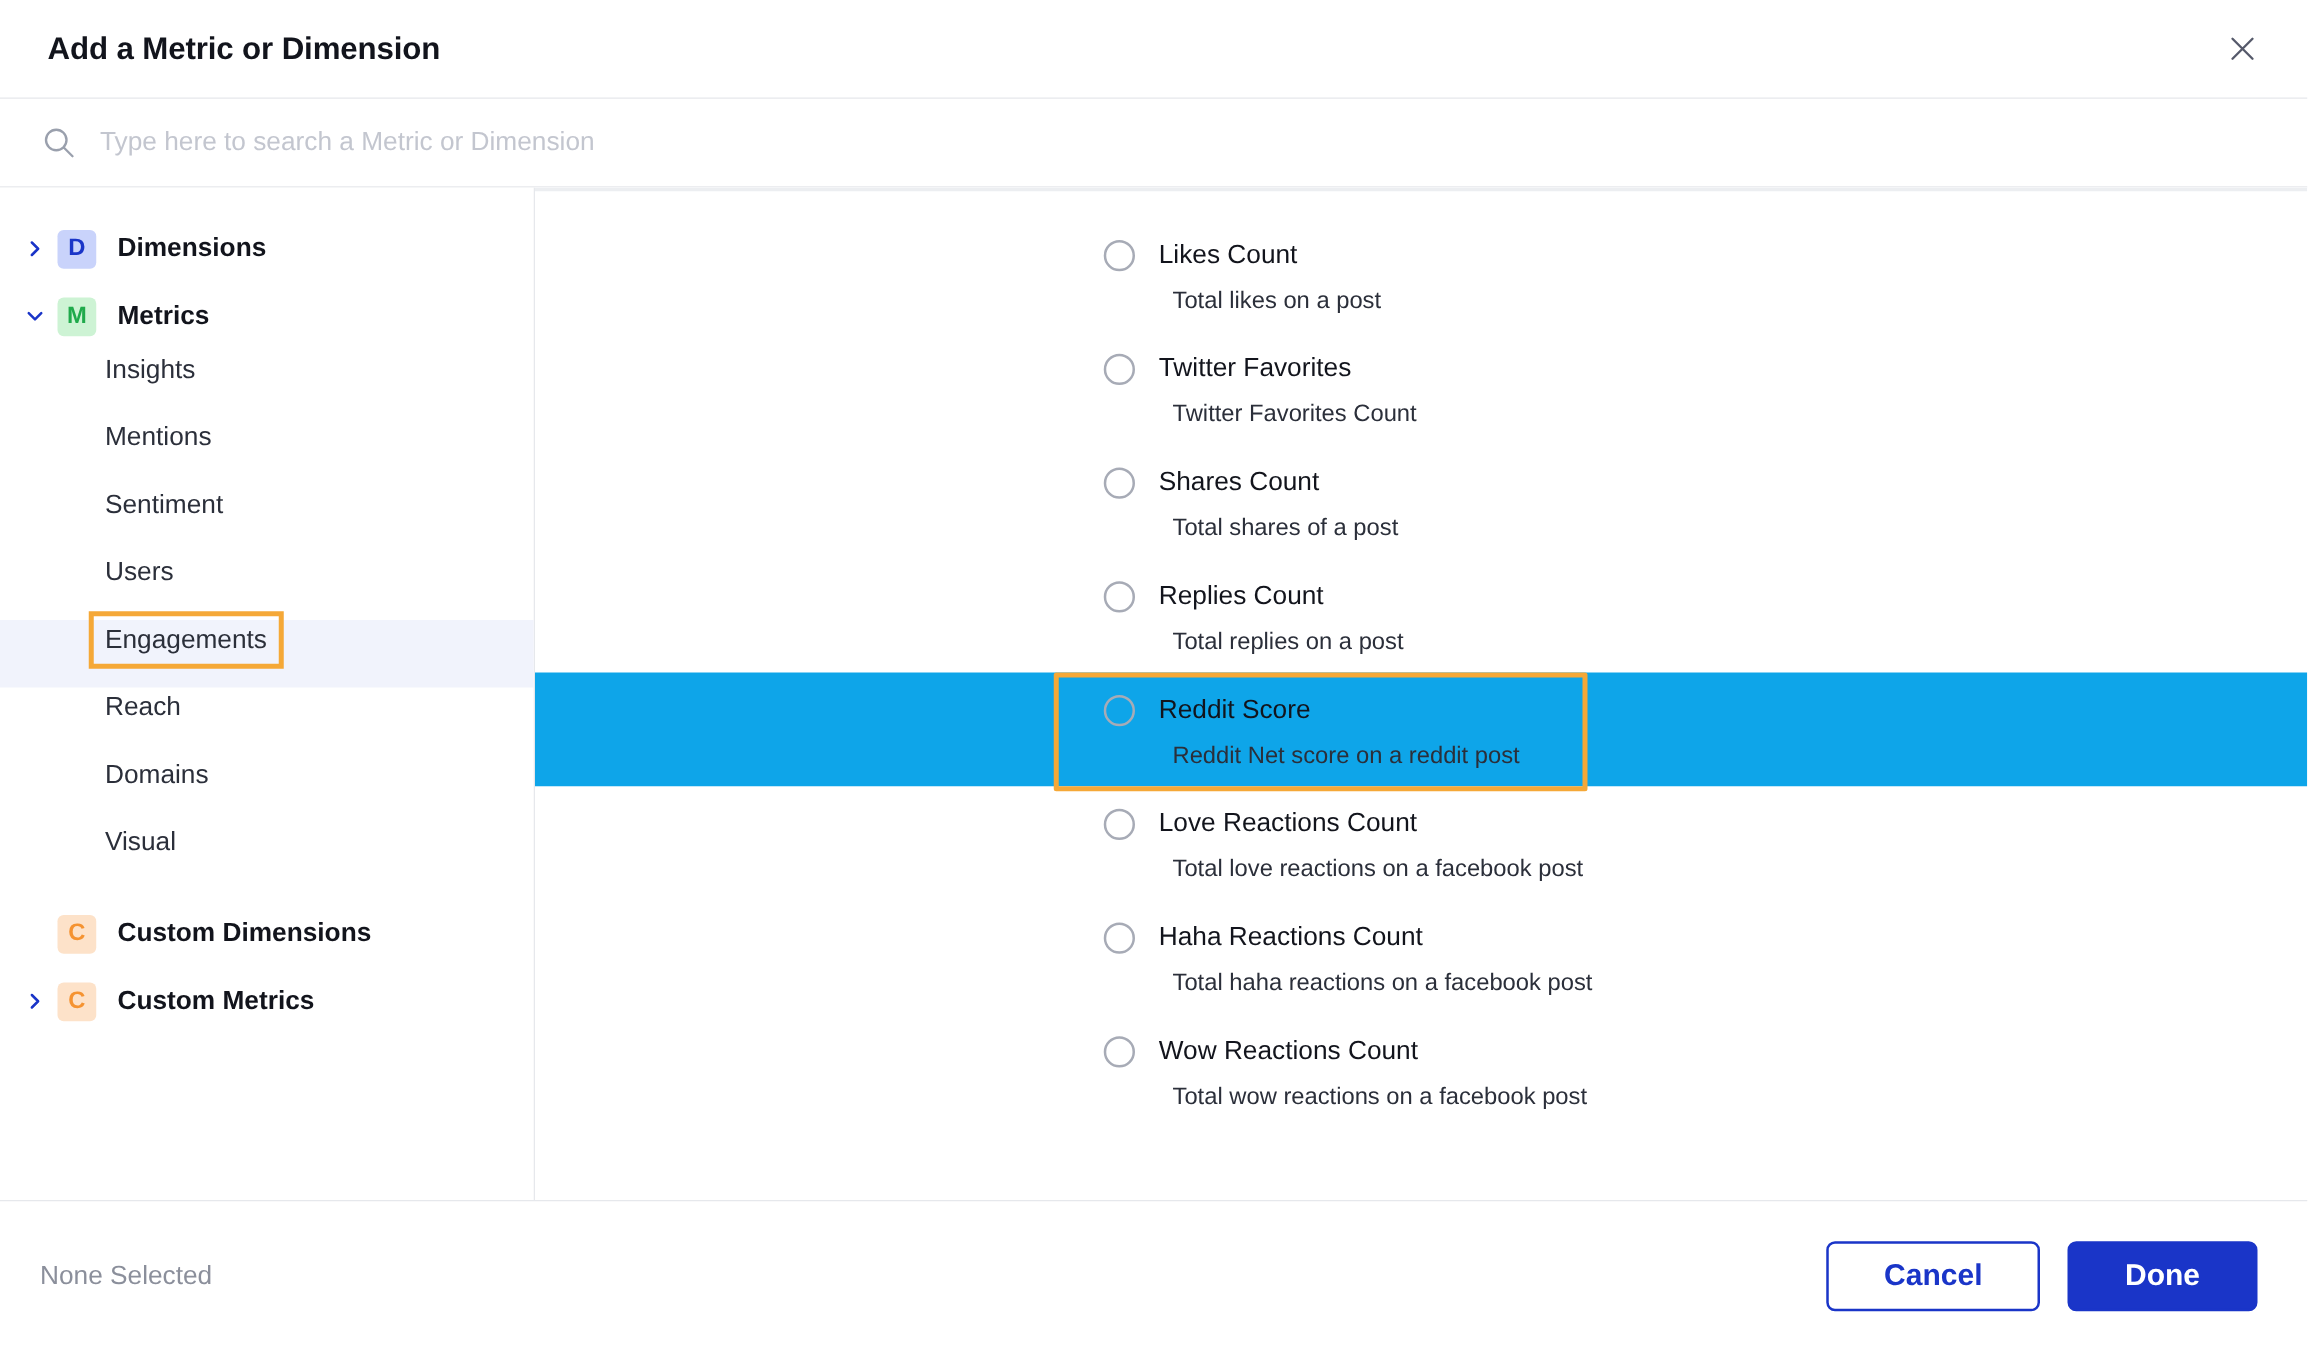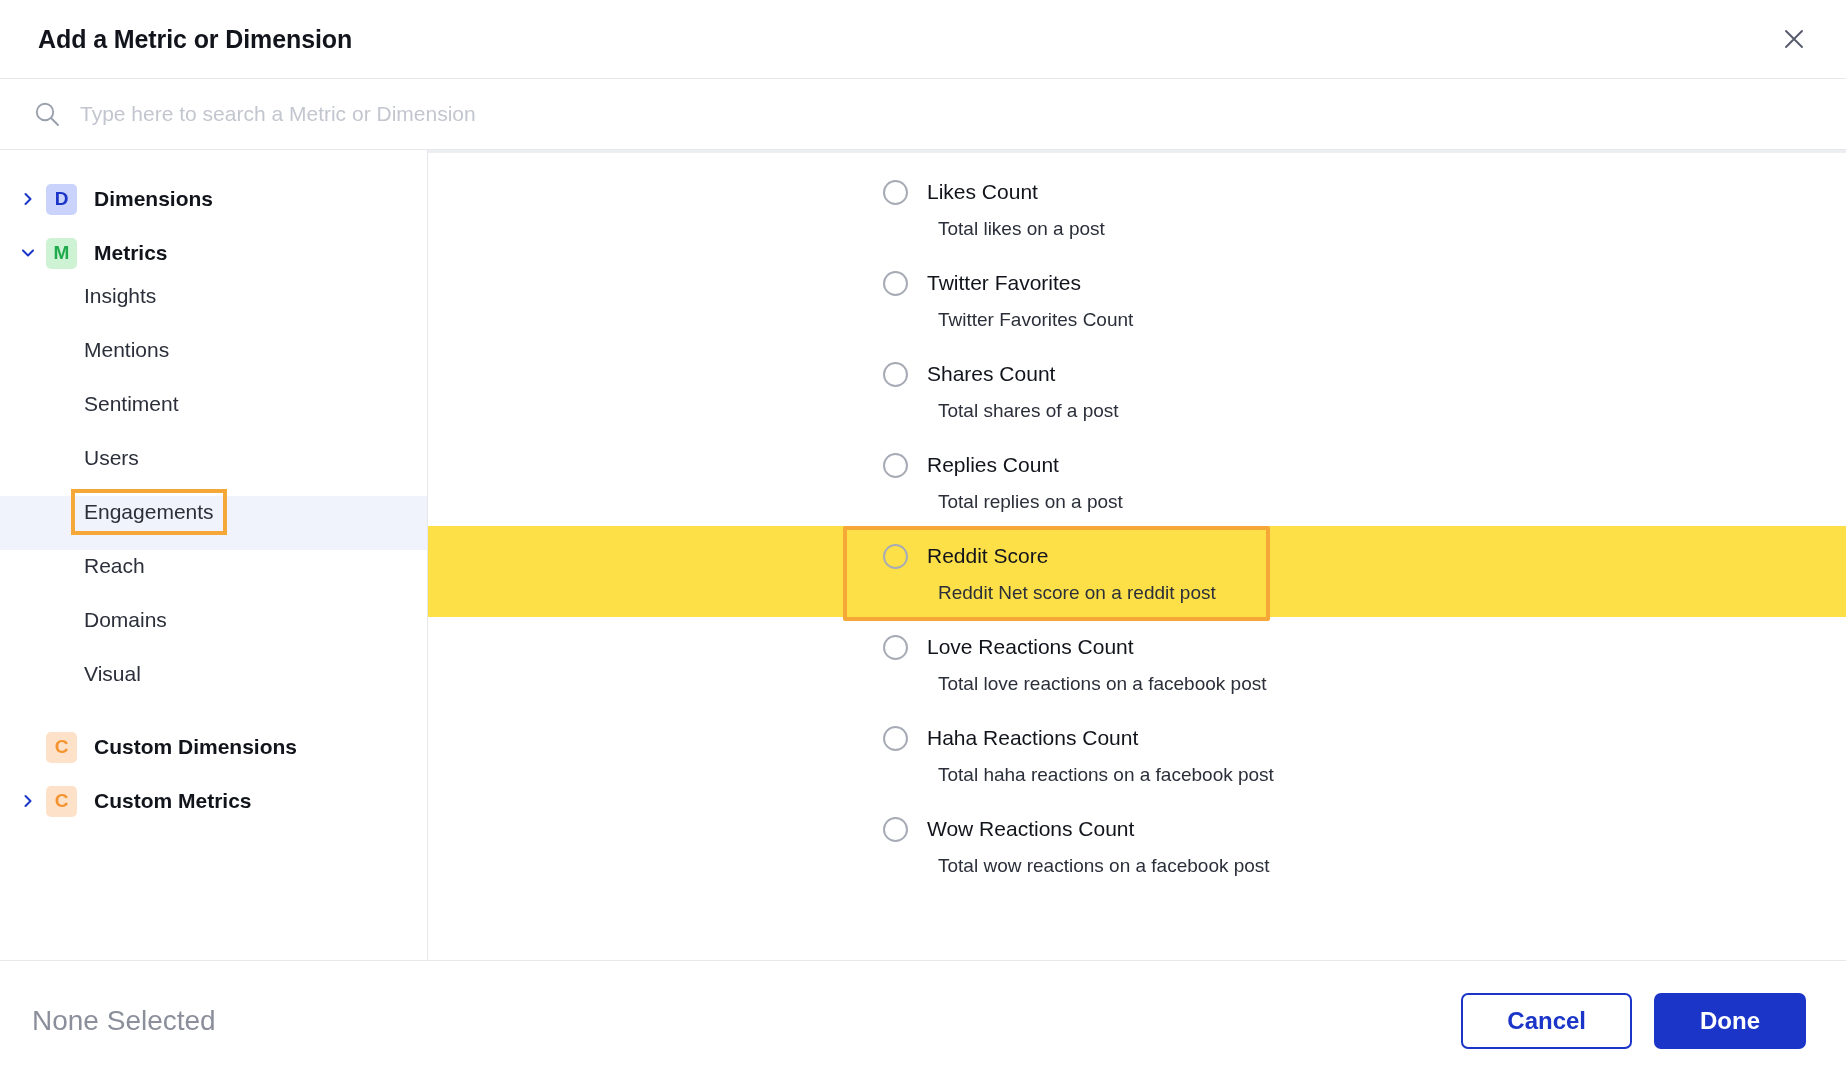--- a/index.html
+++ b/index.html
@@ -156,28 +156,28 @@
   }
 
   .sidebar-spacer-sm { height: 8px; }
 
   
   .list-panel {
     flex: 1 1 auto;
     overflow: hidden;
     position: relative;
     background: #ffffff;
-    padding-top: 12px;
+    padding-top: 24px;
   }
   .list-row {
     padding: 13px 0 13px 455px;
     position: relative;
     cursor: pointer;
   }
-  .list-row.highlight { background: #fde047; }
+  .list-row.highlight { background: #0ea5e9; }
   .list-row-inner { position: relative; display: block; }
   .list-row.highlight .list-row-inner::before {
     content: "";
     position: absolute;
     left: -40px;
     top: -13px;
     width: 419px;
     height: 87px;
     border: 4px solid #f5a837;
     border-radius: 2px;
@@ -220,21 +220,21 @@
   .dialog-footer {
     height: 120px;
     min-height: 120px;
     border-top: 1px solid #e6e8ec;
     display: flex;
     align-items: center;
     padding: 0 40px 0 32px;
     background: #ffffff;
   }
   .footer-status {
-    font-size: 28px;
+    font-size: 21px;
     color: #8b8f9b;
     flex: 1 1 auto;
   }
   .footer-actions { display: flex; gap: 22px; align-items: center; }
   .btn {
     font-family: "Liberation Sans", sans-serif;
     font-size: 24px;
     font-weight: bold;
     border-radius: 7px;
     cursor: pointer;

